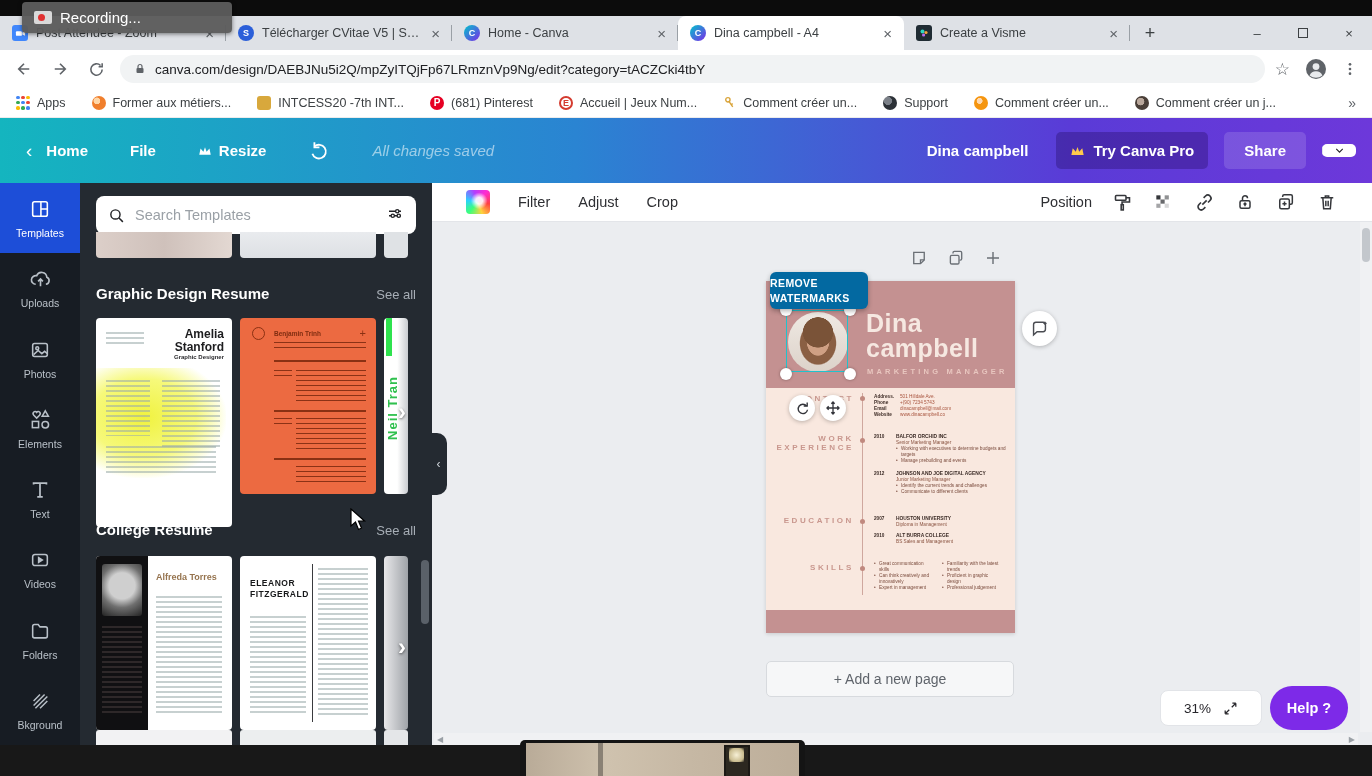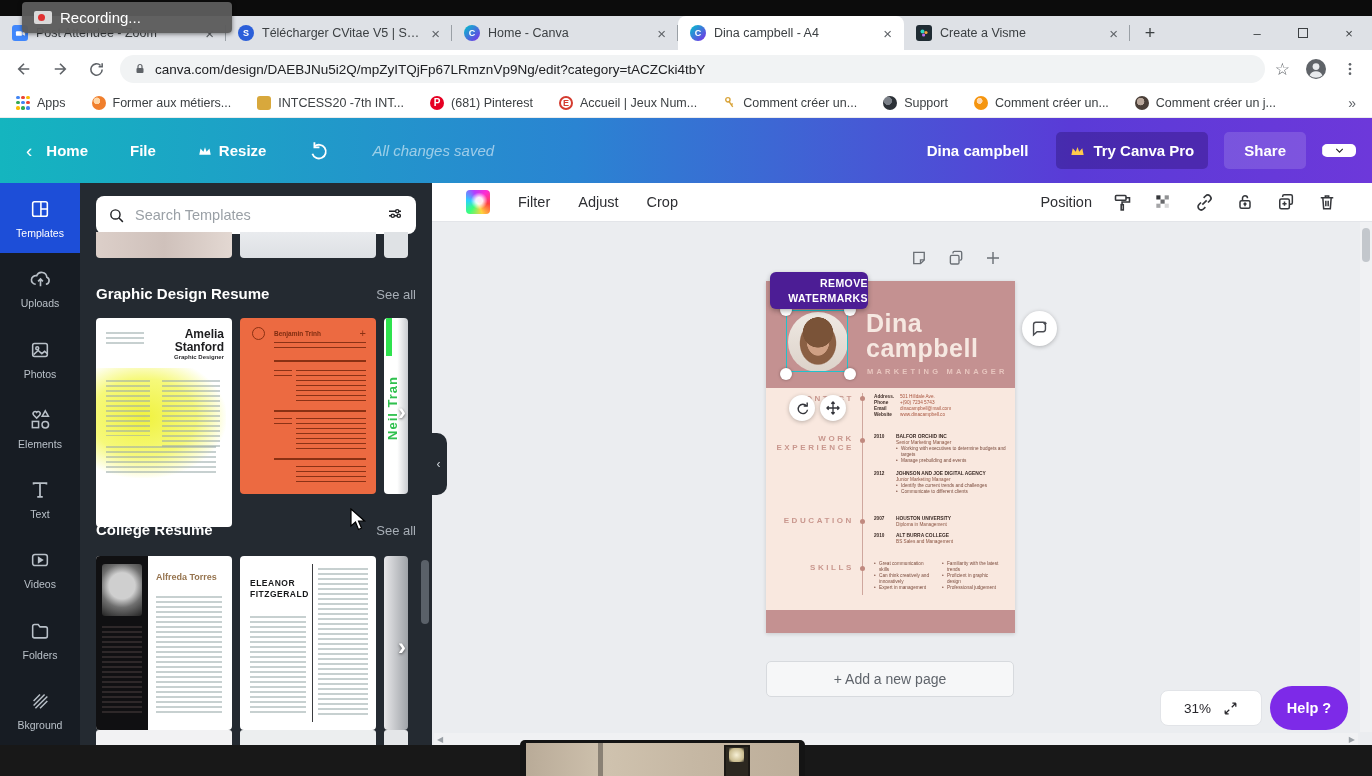--- a/index.html
+++ b/index.html
@@ -150,22 +150,22 @@
   .crow span{ color:#a8543e; }
   .wentry{ display:flex; font-size:4.7px; margin-bottom:7px; }
   .wyear{ width:22px; font-weight:bold; color:#3a2a25; }
   .wbody{ flex:1; }
   .wco{ font-weight:bold; color:#3a2a25; font-size:4.9px; }
   .wrole{ color:#8a5341; margin:1px 0; }
   .bullet{ position:relative; padding-left:5px; line-height:1.3; }
   .bullet::before{ content:"•"; position:absolute; left:0; }
   .skills{ display:flex; gap:8px; font-size:4.7px; }
   .skills > div{ width:60px; }
-  .badge{ position:absolute; left:338px; top:89px; width:98px; height:37px; background:#4c1d95; border-radius:6px; box-shadow:0 2px 5px rgba(0,0,0,.3);
-    display:flex; flex-direction:column; align-items:flex-end; justify-content:center; color:#fff; font-size:10.5px; font-weight:bold; letter-spacing:.4px; line-height:1.35; z-index:6; }
+  .badge{ position:absolute; left:338px; top:89px; width:98px; height:37px; background:#0369a1; border-radius:6px; box-shadow:0 2px 5px rgba(0,0,0,.3);
+    display:flex; flex-direction:column; align-items:flex-start; justify-content:center; color:#fff; font-size:10.5px; font-weight:bold; letter-spacing:.4px; line-height:1.35; z-index:6; }
   .float-btn{ position:absolute; background:#fff; border-radius:50%; box-shadow:0 1px 4px rgba(0,0,0,.25); display:flex; align-items:center; justify-content:center; z-index:6; }
   .addpage{ position:absolute; left:334px; top:478px; width:248px; height:36px; background:#f6f7f8; border:1px solid #d7dade; border-radius:5px; display:flex; align-items:center; justify-content:center; font-size:14px; color:#5f646b; }
   .zoomctl{ position:absolute; left:728px; top:507px; width:102px; height:36px; background:#fff; border:1px solid #e2e4e8; border-radius:8px; display:flex; align-items:center; justify-content:center; gap:12px; }
   .zoomctl .pct{ font-size:13.5px; color:#27262b; }
   .helpbtn{ position:absolute; left:838px; top:503px; width:78px; height:44px; background:#7d2ae8; border-radius:22px; display:flex; align-items:center; justify-content:center; color:#fff; font-size:14.5px; font-weight:bold; }
   .hscroll{ position:absolute; left:2px; top:550px; width:924px; height:12px; background:#f0f1f3; display:flex; align-items:center; justify-content:space-between; padding:0 3px; }
   .hscroll i{ font-style:normal; font-size:8px; color:#9aa0a6; }
   .vscroll{ position:absolute; right:0; top:39px; bottom:13px; width:12px; background:#f0f1f3; }
   .vthumb{ position:absolute; left:2px; top:6px; width:8px; height:34px; background:#c3c7cc; border-radius:4px; }
   

